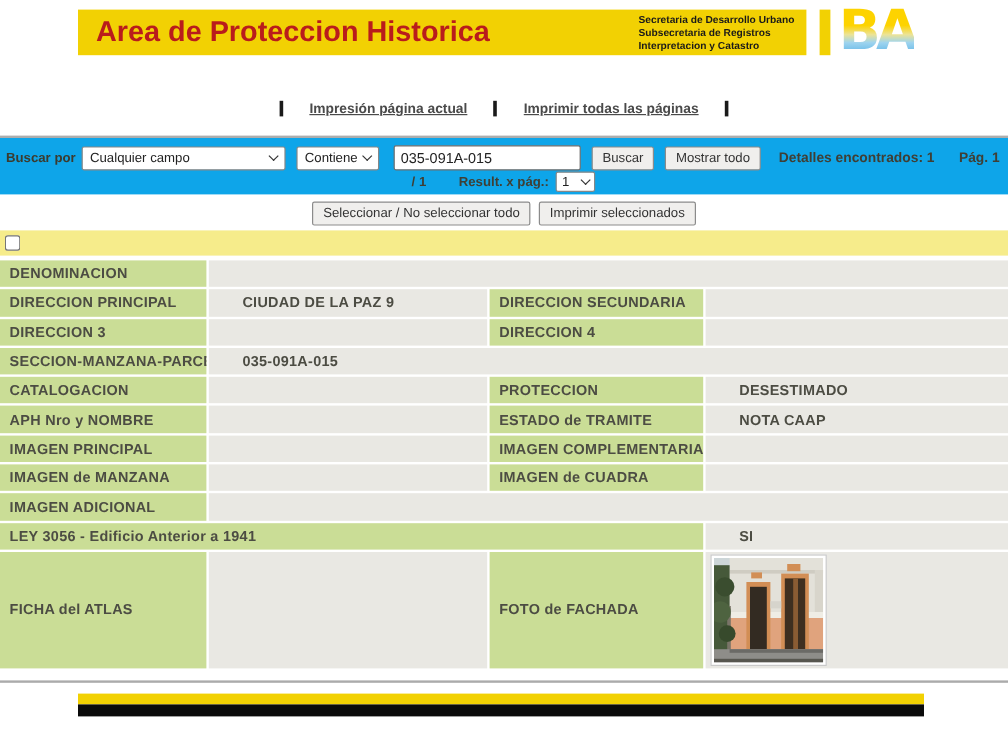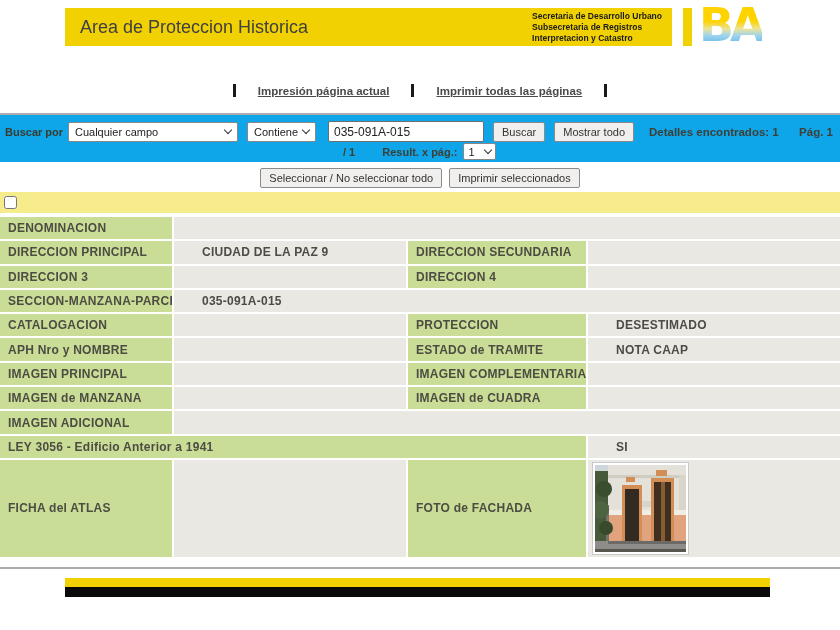--- a/index.html
+++ b/index.html
@@ -3,21 +3,21 @@
 <meta charset="utf-8">
 <style>
   * { margin:0; padding:0; box-sizing:border-box; }
   html,body { background:#fff; }
   body { font-family:"Liberation Sans", sans-serif; }
   #app { position:relative; width:840px; height:630px; background:#fff; overflow:hidden; }
 
   
   .header-band { position:absolute; left:65px; top:8px; width:607px; height:38px;
     background:#f2d103; display:flex; align-items:center; justify-content:space-between; }
-  .header-title { font-size:18px; font-weight:normal; color:#404040; padding-left:15px; letter-spacing:0; white-space:nowrap; }
+  .header-title { font-size:24px; font-weight:bold; color:#b91c1c; padding-left:15px; letter-spacing:0; white-space:nowrap; }
   .secretaria { text-align:left; font-size:8.5px; font-weight:bold; color:#1a1a1a; line-height:11px; padding-right:10px;margin-left:47px; }
   .logo-bar { position:absolute; left:683px; top:8px; width:9px; height:38px; background:#f2d103; }
   .ba-logo { position:absolute; left:699px; top:1px; font-family:"DejaVu Sans", sans-serif;
     font-size:46px; font-weight:bold; letter-spacing:-4px; line-height:48px;
     background:linear-gradient(180deg,#fdd300 0%,#fdd300 42%,#ece396 58%,#9ed4ef 72%,#6cbbe8 88%,#8fccec 100%);
     -webkit-background-clip:text; background-clip:text; color:transparent; }
 
   
   .links-row { position:absolute; left:0; top:84px; width:840px; display:flex; justify-content:center; align-items:center; gap:22px; }
   .vbar { width:3px; height:13px; background:#1a1a1a; }

